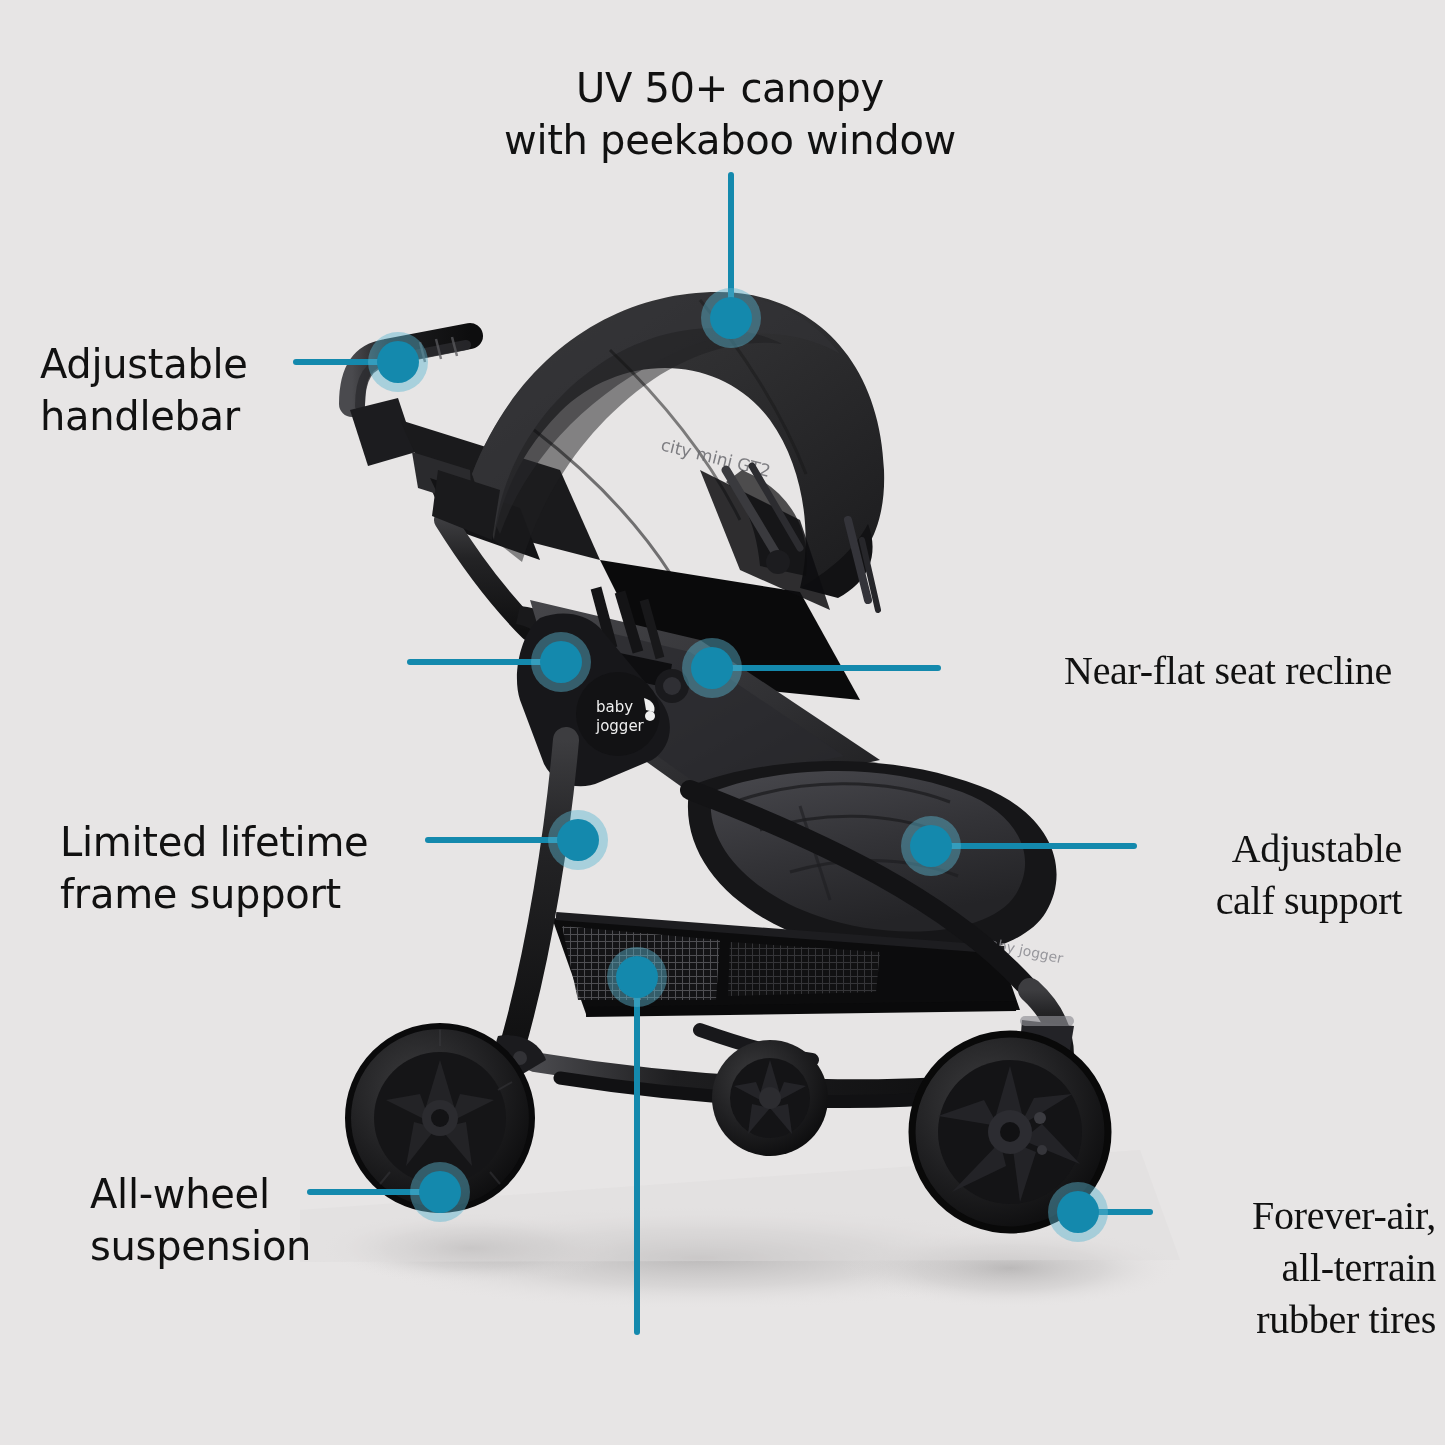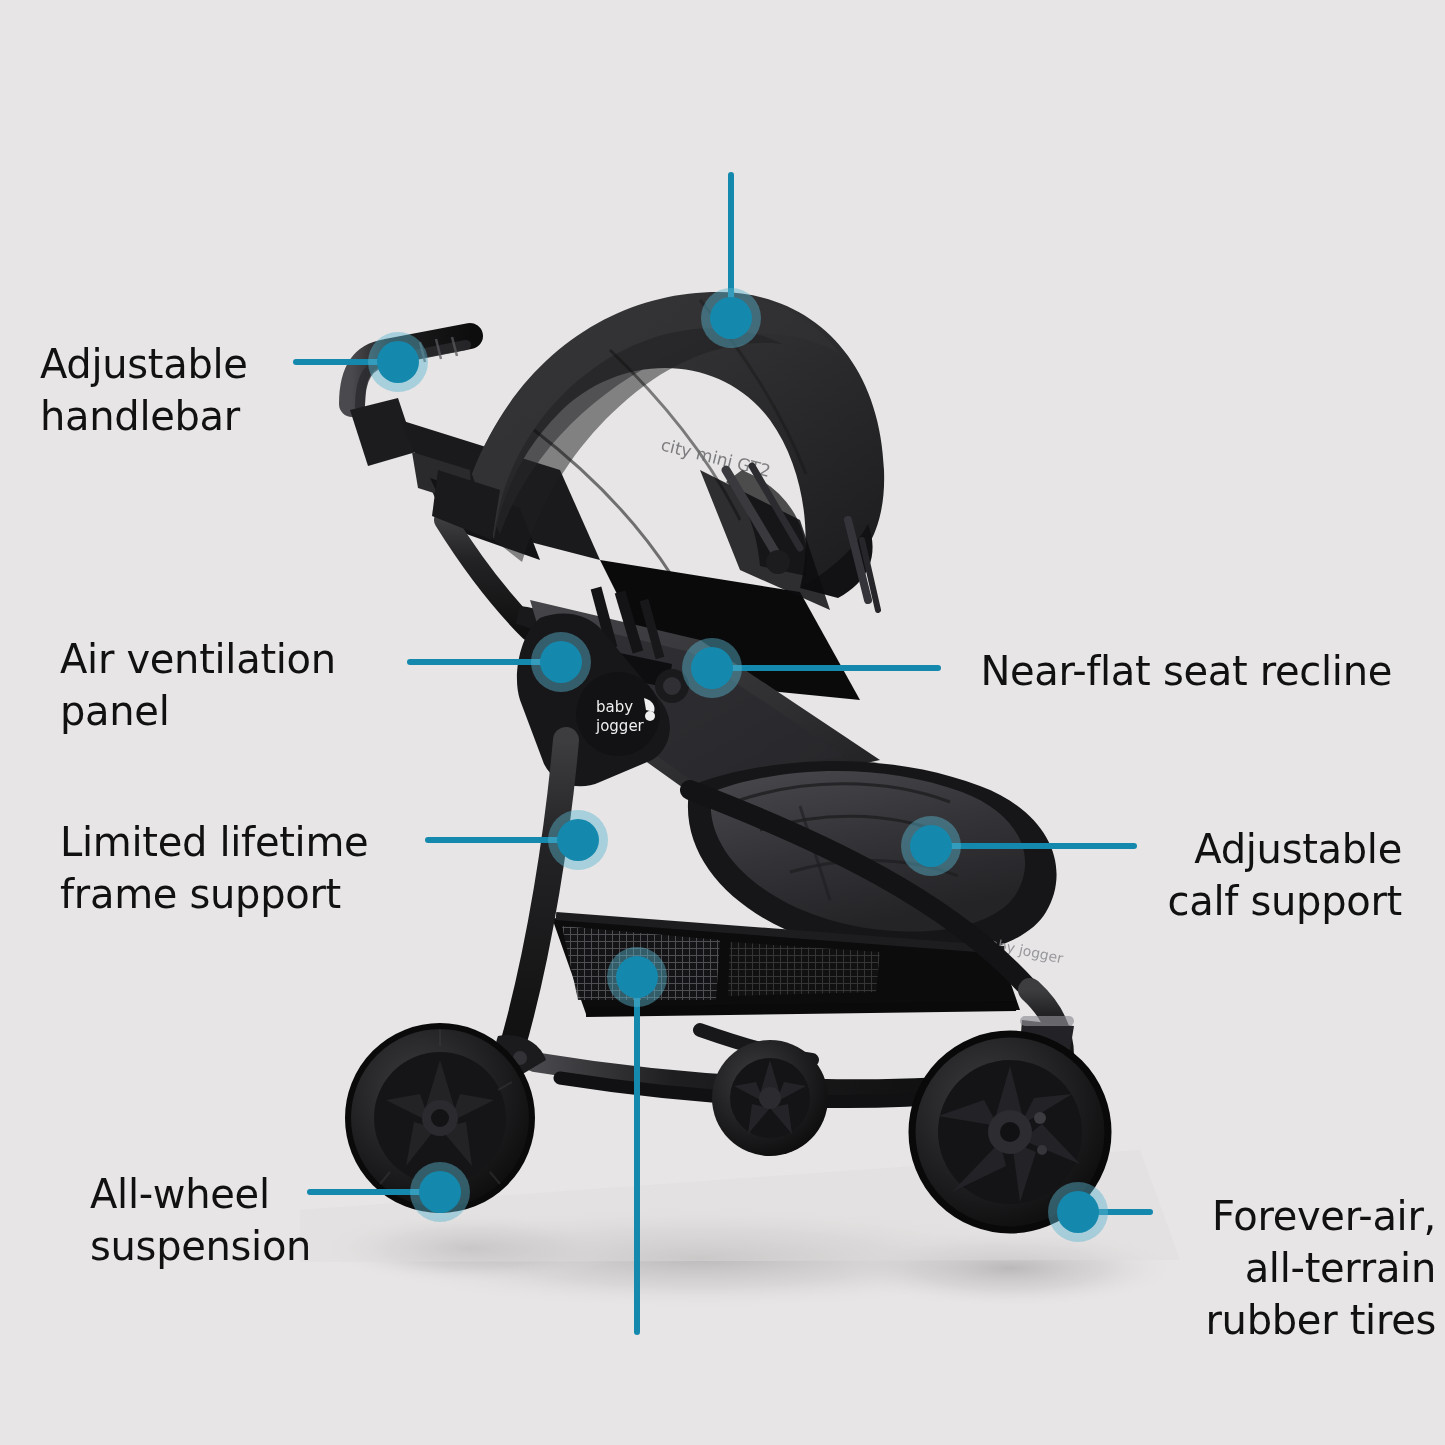--- a/index.html
+++ b/index.html
@@ -17,21 +17,21 @@
     position:absolute;
     color:#111111;
     font-family:"DejaVu Sans", sans-serif;
     font-size:40px;
     line-height:52px;
     font-weight:400;
     letter-spacing:-0.3px;
     white-space:pre-line;
     pointer-events:none;
   }
-  .lab-left{text-align:right;}
+  .lab-left{text-align:right;font-family:Liberation Serif, serif;}
   .lab-right{text-align:left;}
   .lab-center{text-align:center;}
 </style>
 </head>
 <body>
 
 <div id="stage">
 
   <svg width="1445" height="1445" viewBox="0 0 1445 1445">
     <defs>
@@ -308,26 +308,26 @@
           <circle cx="440" cy="1192" r="30" fill="#5bb6d0" opacity="0.45"></circle>
           <circle cx="440" cy="1192" r="21" fill="#1489ad"></circle>
         </g>
       <g>
           <circle cx="1078" cy="1212" r="30" fill="#5bb6d0" opacity="0.45"></circle>
           <circle cx="1078" cy="1212" r="21" fill="#1489ad"></circle>
         </g>
     </g>
   </svg>
 
+  <div class="callout-label lab-center" style="left:500px;top:62px;width:460px;">UV 50+ canopy
+with peekaboo window</div>
 
   <div class="callout-label lab-right" style="left:40px;top:338px;width:240px;">Adjustable
 handlebar</div>
 
-  <div class="callout-label lab-right" style="left:60px;top:633px;width:330px;">Air ventilation
-panel</div>
 
   <div class="callout-label lab-left" style="left:962px;top:645px;width:430px;">Near-flat seat recline</div>
 
   <div class="callout-label lab-right" style="left:60px;top:816px;width:350px;">Limited lifetime
 frame support</div>
 
   <div class="callout-label lab-left" style="left:1152px;top:823px;width:250px;">Adjustable
 calf support</div>
 
 

